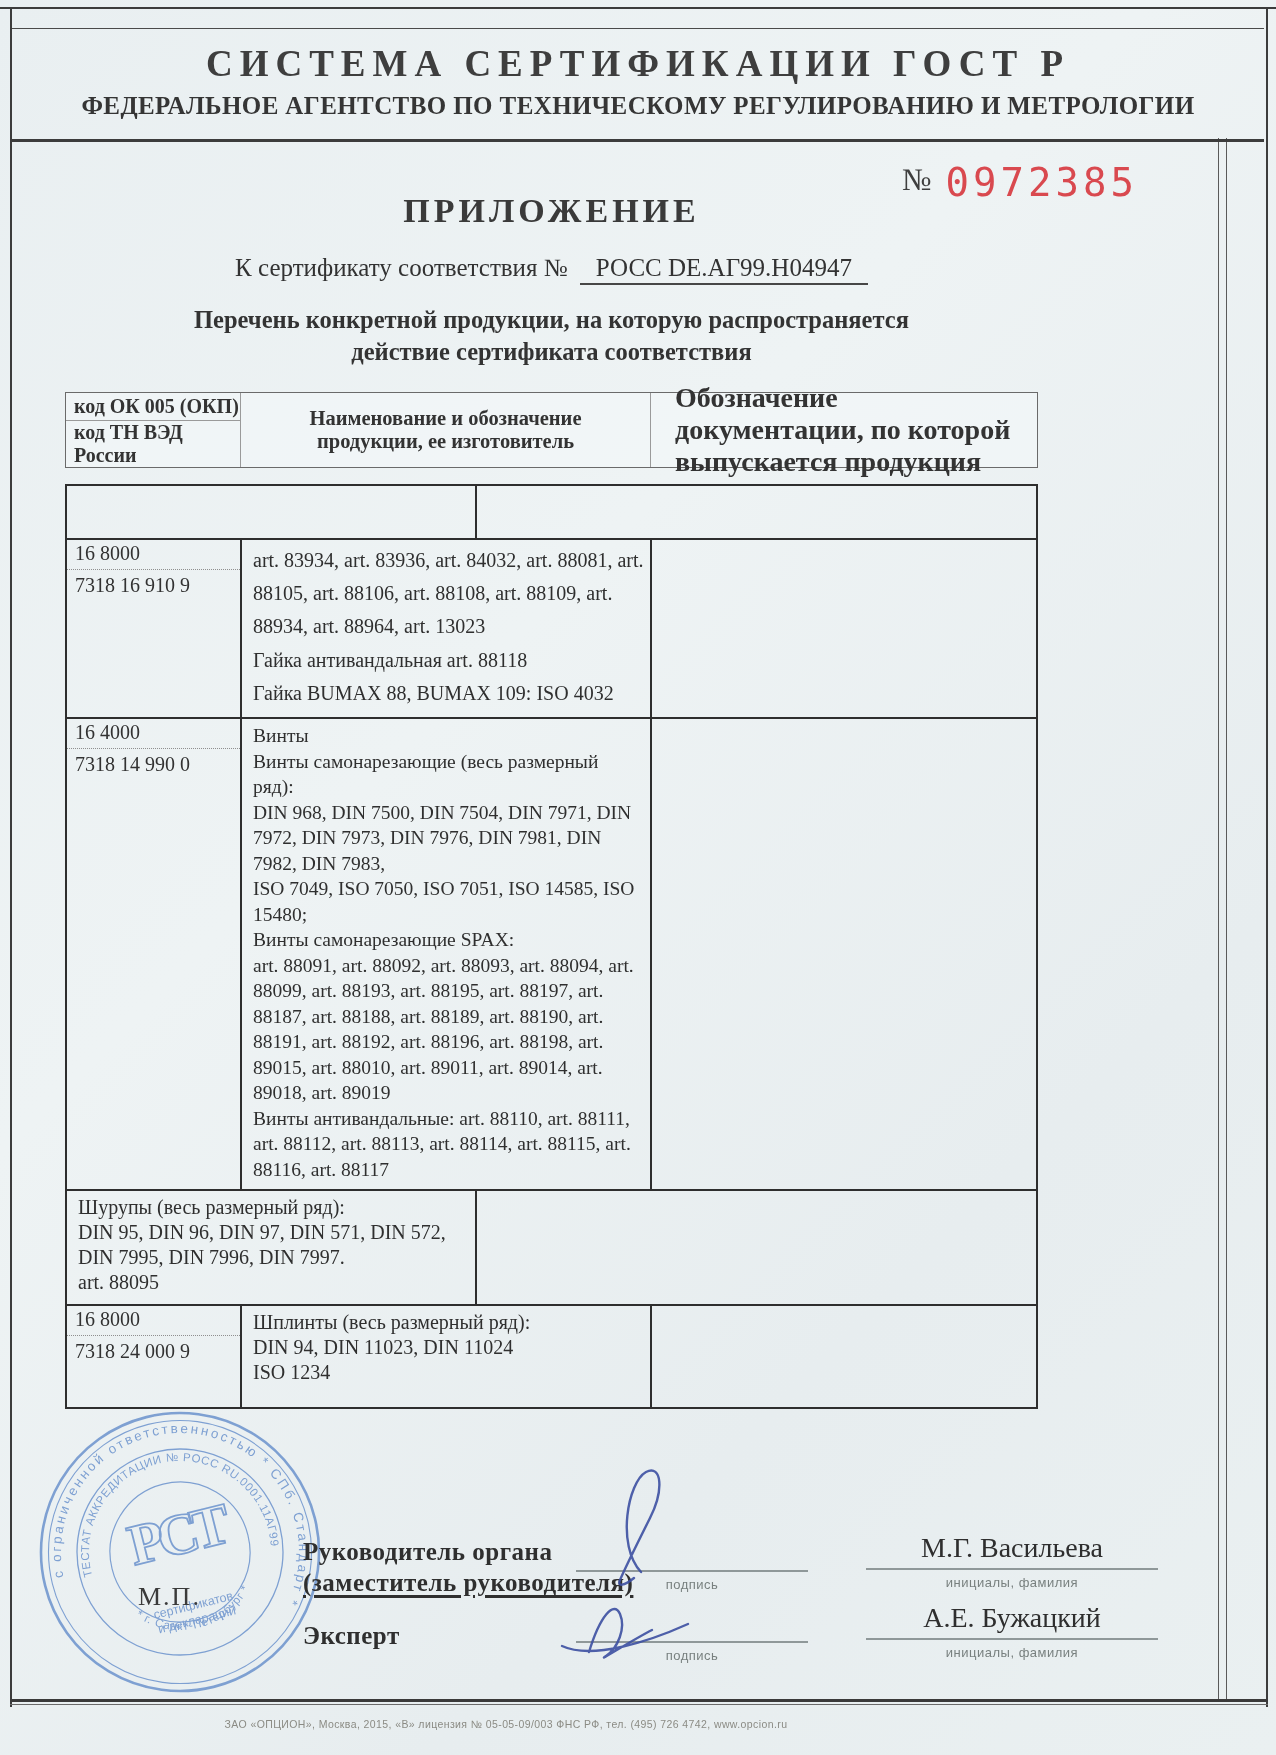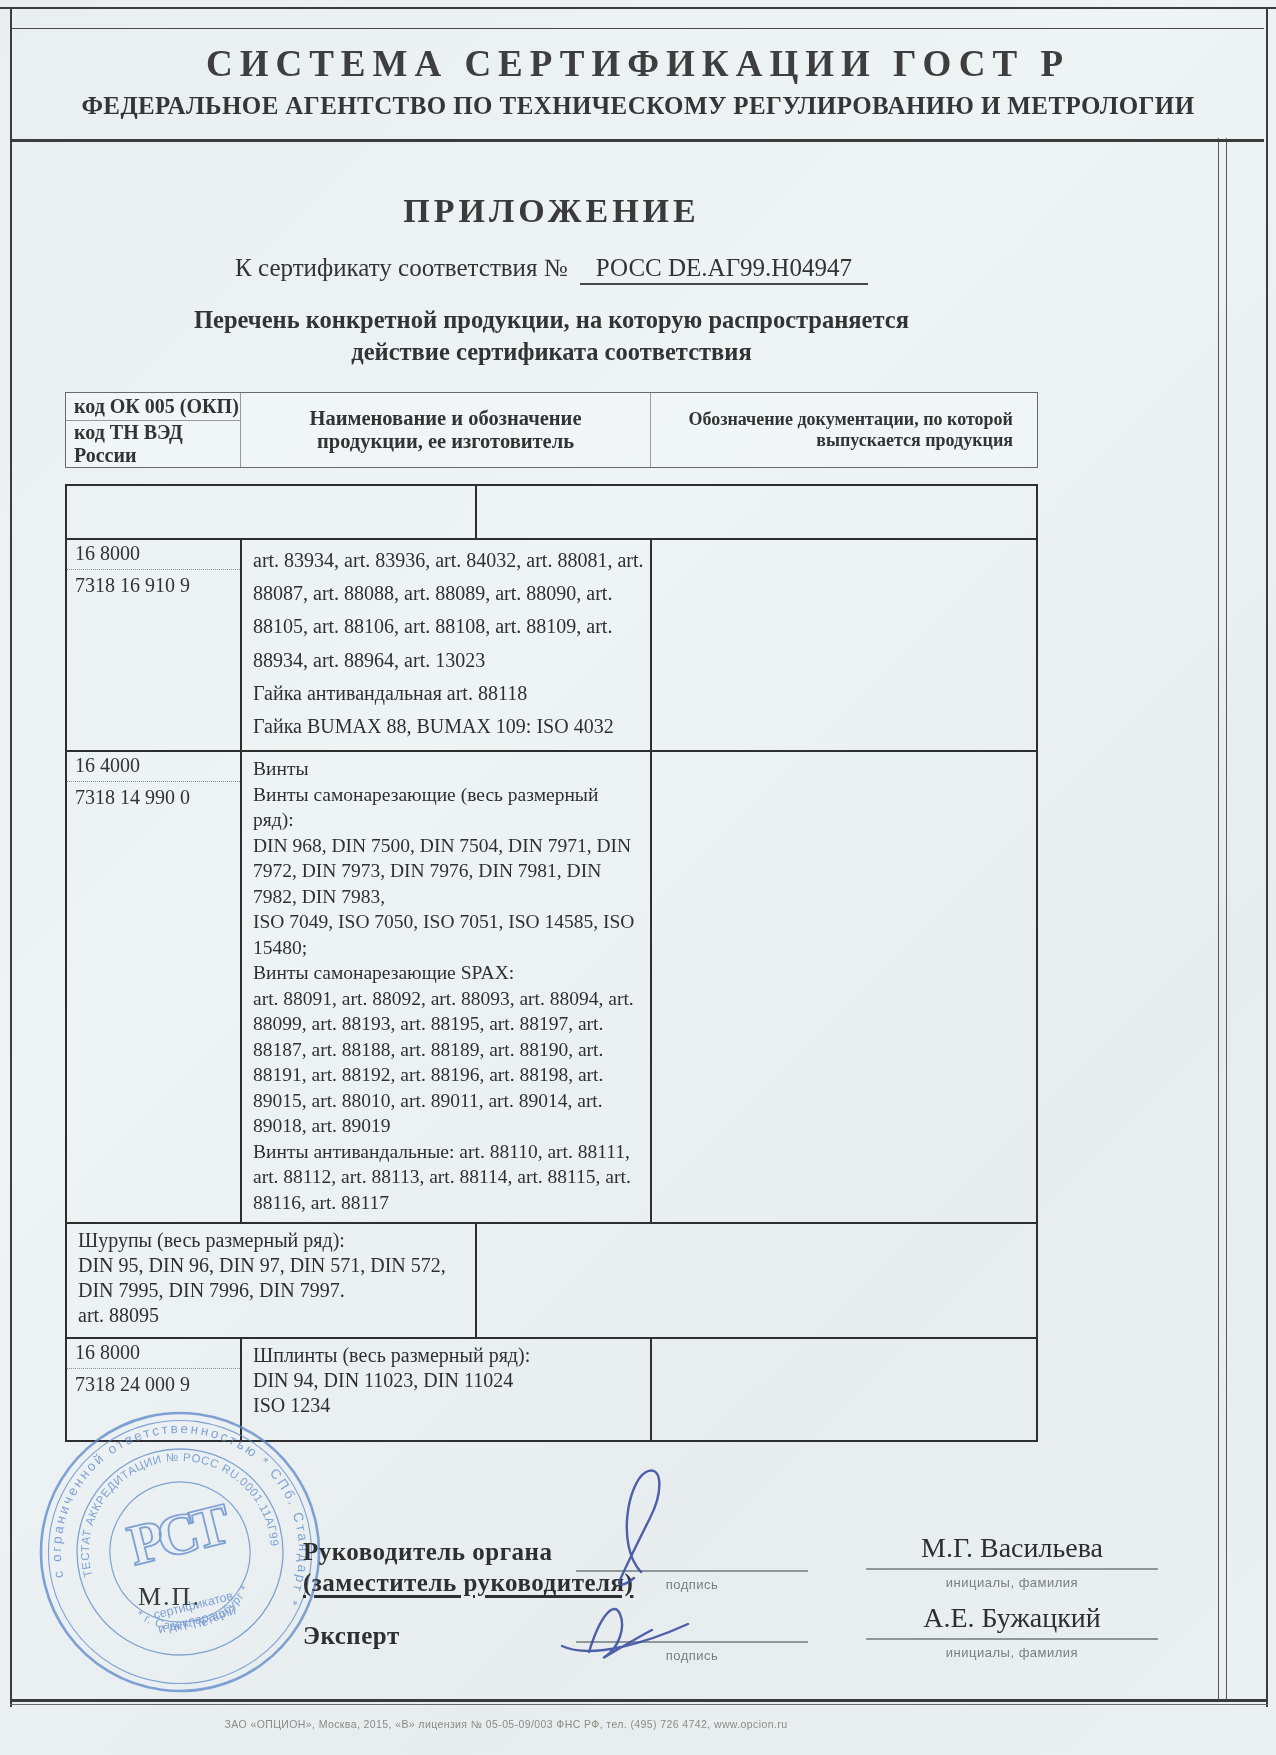--- a/index.html
+++ b/index.html
@@ -38,22 +38,22 @@
 
   
   .thead{position:absolute;left:65px;top:392px;width:973px;height:76px;border:1.5px solid #6a6a6a;
     display:flex;box-sizing:border-box;background:rgba(244,248,249,0.55);}
   .th-c1{width:175px;box-sizing:border-box;border-right:1px solid #9a9a9a;display:flex;flex-direction:column;}
   .th-c1-top{flex:1.15;border-bottom:1px solid #9a9a9a;display:flex;align-items:center;padding-left:8px;
     font-size:20px;font-weight:bold;}
   .th-c1-bottom{flex:1;display:flex;align-items:center;padding-left:8px;font-size:20px;font-weight:bold;}
   .th-c2{width:410px;box-sizing:border-box;border-right:1px solid #9a9a9a;display:flex;align-items:center;
     justify-content:center;text-align:center;font-size:20.5px;font-weight:bold;padding:0 30px;}
-  .th-c3{flex:1;display:flex;align-items:center;justify-content:center;text-align:right;
-    font-size:18px;font-weight:bold;padding:0 24px;}
+  .th-c3{flex:1;display:flex;align-items:center;justify-content:center;text-align:left;
+    font-size:28px;font-weight:bold;padding:0 24px;}
 
   
   .tbody{position:absolute;left:65px;top:484px;width:973px;border:2px solid #2e2e2e;box-sizing:border-box;}
   .t-row{display:flex;border-bottom:2px solid #2e2e2e;}
   .t-row:last-child{border-bottom:none;}
   .t-c1{width:175px;box-sizing:border-box;border-right:2px solid #2e2e2e;font-size:20px;color:#323232;}
   .code1{padding:2px 8px 4px 8px;}
   .code1.dotted{border-bottom:1.5px dotted #8f8f8f;}
   .code2{padding:4px 8px 3px 8px;}
   .t-c2{width:410px;box-sizing:border-box;border-right:2px solid #2e2e2e;padding:4px 6px 7px 11px;color:#2f2f2f;}
@@ -101,20 +101,24 @@
   <div class="frame-right"></div>
   <div class="frame-right-inner"></div>
   <div class="bottom-line-1"></div>
   <div class="bottom-line-2"></div>
 
   <div class="header-box">
     <div class="header-line1">СИСТЕМА СЕРТИФИКАЦИИ ГОСТ Р</div>
     <div class="header-line2">ФЕДЕРАЛЬНОЕ АГЕНТСТВО ПО ТЕХНИЧЕСКОМУ РЕГУЛИРОВАНИЮ И МЕТРОЛОГИИ</div>
   </div>
 
+  <div class="number-block">
+    <span class="number-sign">№</span>
+    <span class="number-digits" id="blank-number-digits" style="color: rgb(217, 73, 79);">0972385</span>
+  </div>
 
   <div class="appendix-title">ПРИЛОЖЕНИЕ</div>
   <div class="cert-line">
     <span>К сертификату соответствия №</span>
     <span class="cert-number">РОСС DE.АГ99.Н04947</span>
   </div>
   <div class="scope-line scope-1">Перечень конкретной продукции,  на которую распространяется</div>
   <div class="scope-line scope-2">действие сертификата соответствия</div>
 
   <div class="thead">
@@ -131,21 +135,20 @@
         <div class="t-c2"></div>
         <div class="t-c3"></div>
       </div>
       <div class="t-row row-1">
         <div class="t-c1">
           <div class="code1 dotted">16 8000</div>
           <div class="code2">7318 16 910 9</div>
         </div>
         <div class="t-c2">
           <div class="cell-line">art. 83934, art. 83936, art. 84032, art. 88081, art.</div>
-          <div class="cell-line">88087, art. 88088, art. 88089, art. 88090, art.</div>
           <div class="cell-line">88105, art. 88106, art. 88108, art. 88109, art.</div>
           <div class="cell-line">88934, art. 88964, art. 13023</div>
           <div class="cell-line">Гайка антивандальная  art. 88118</div>
           <div class="cell-line">Гайка BUMAX 88, BUMAX 109: ISO 4032</div>
         </div>
         <div class="t-c3"></div>
       </div>
       <div class="t-row row-2">
         <div class="t-c1">
           <div class="code1 dotted">16 4000</div>

